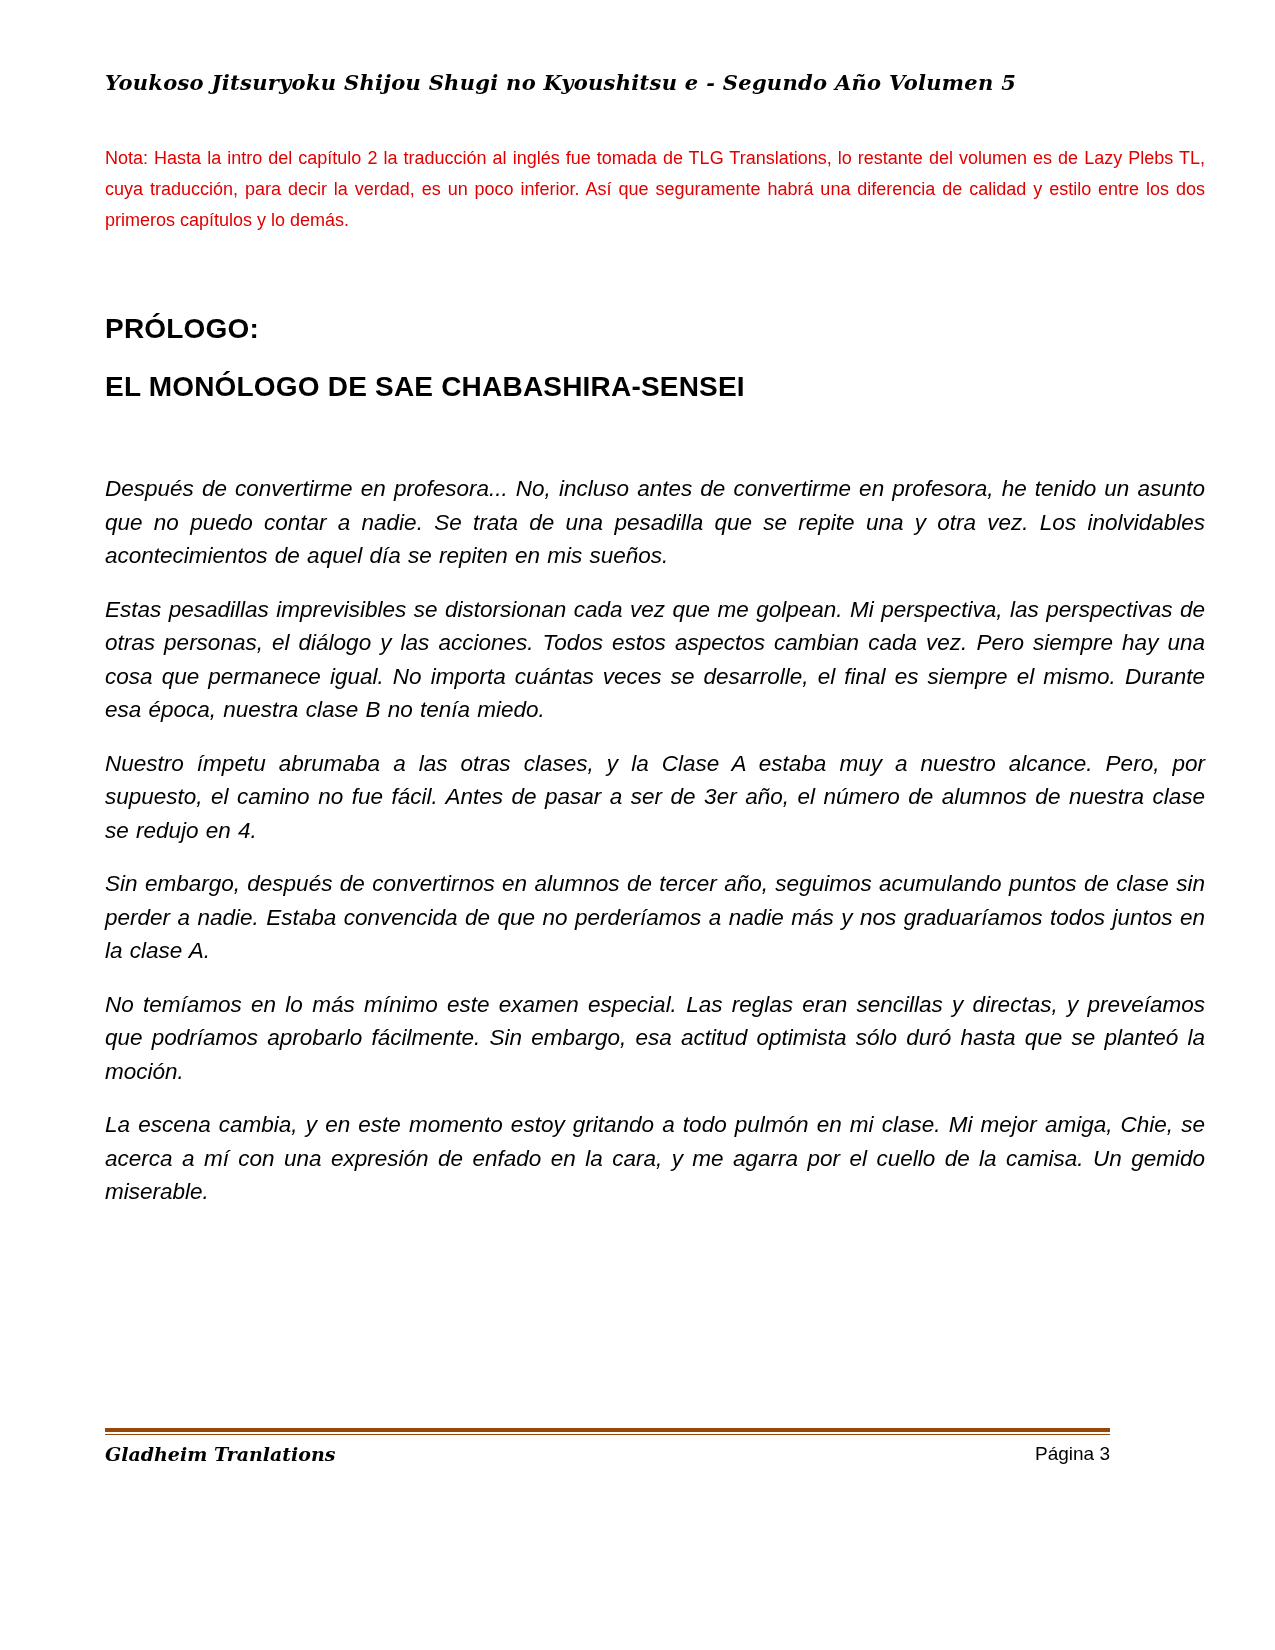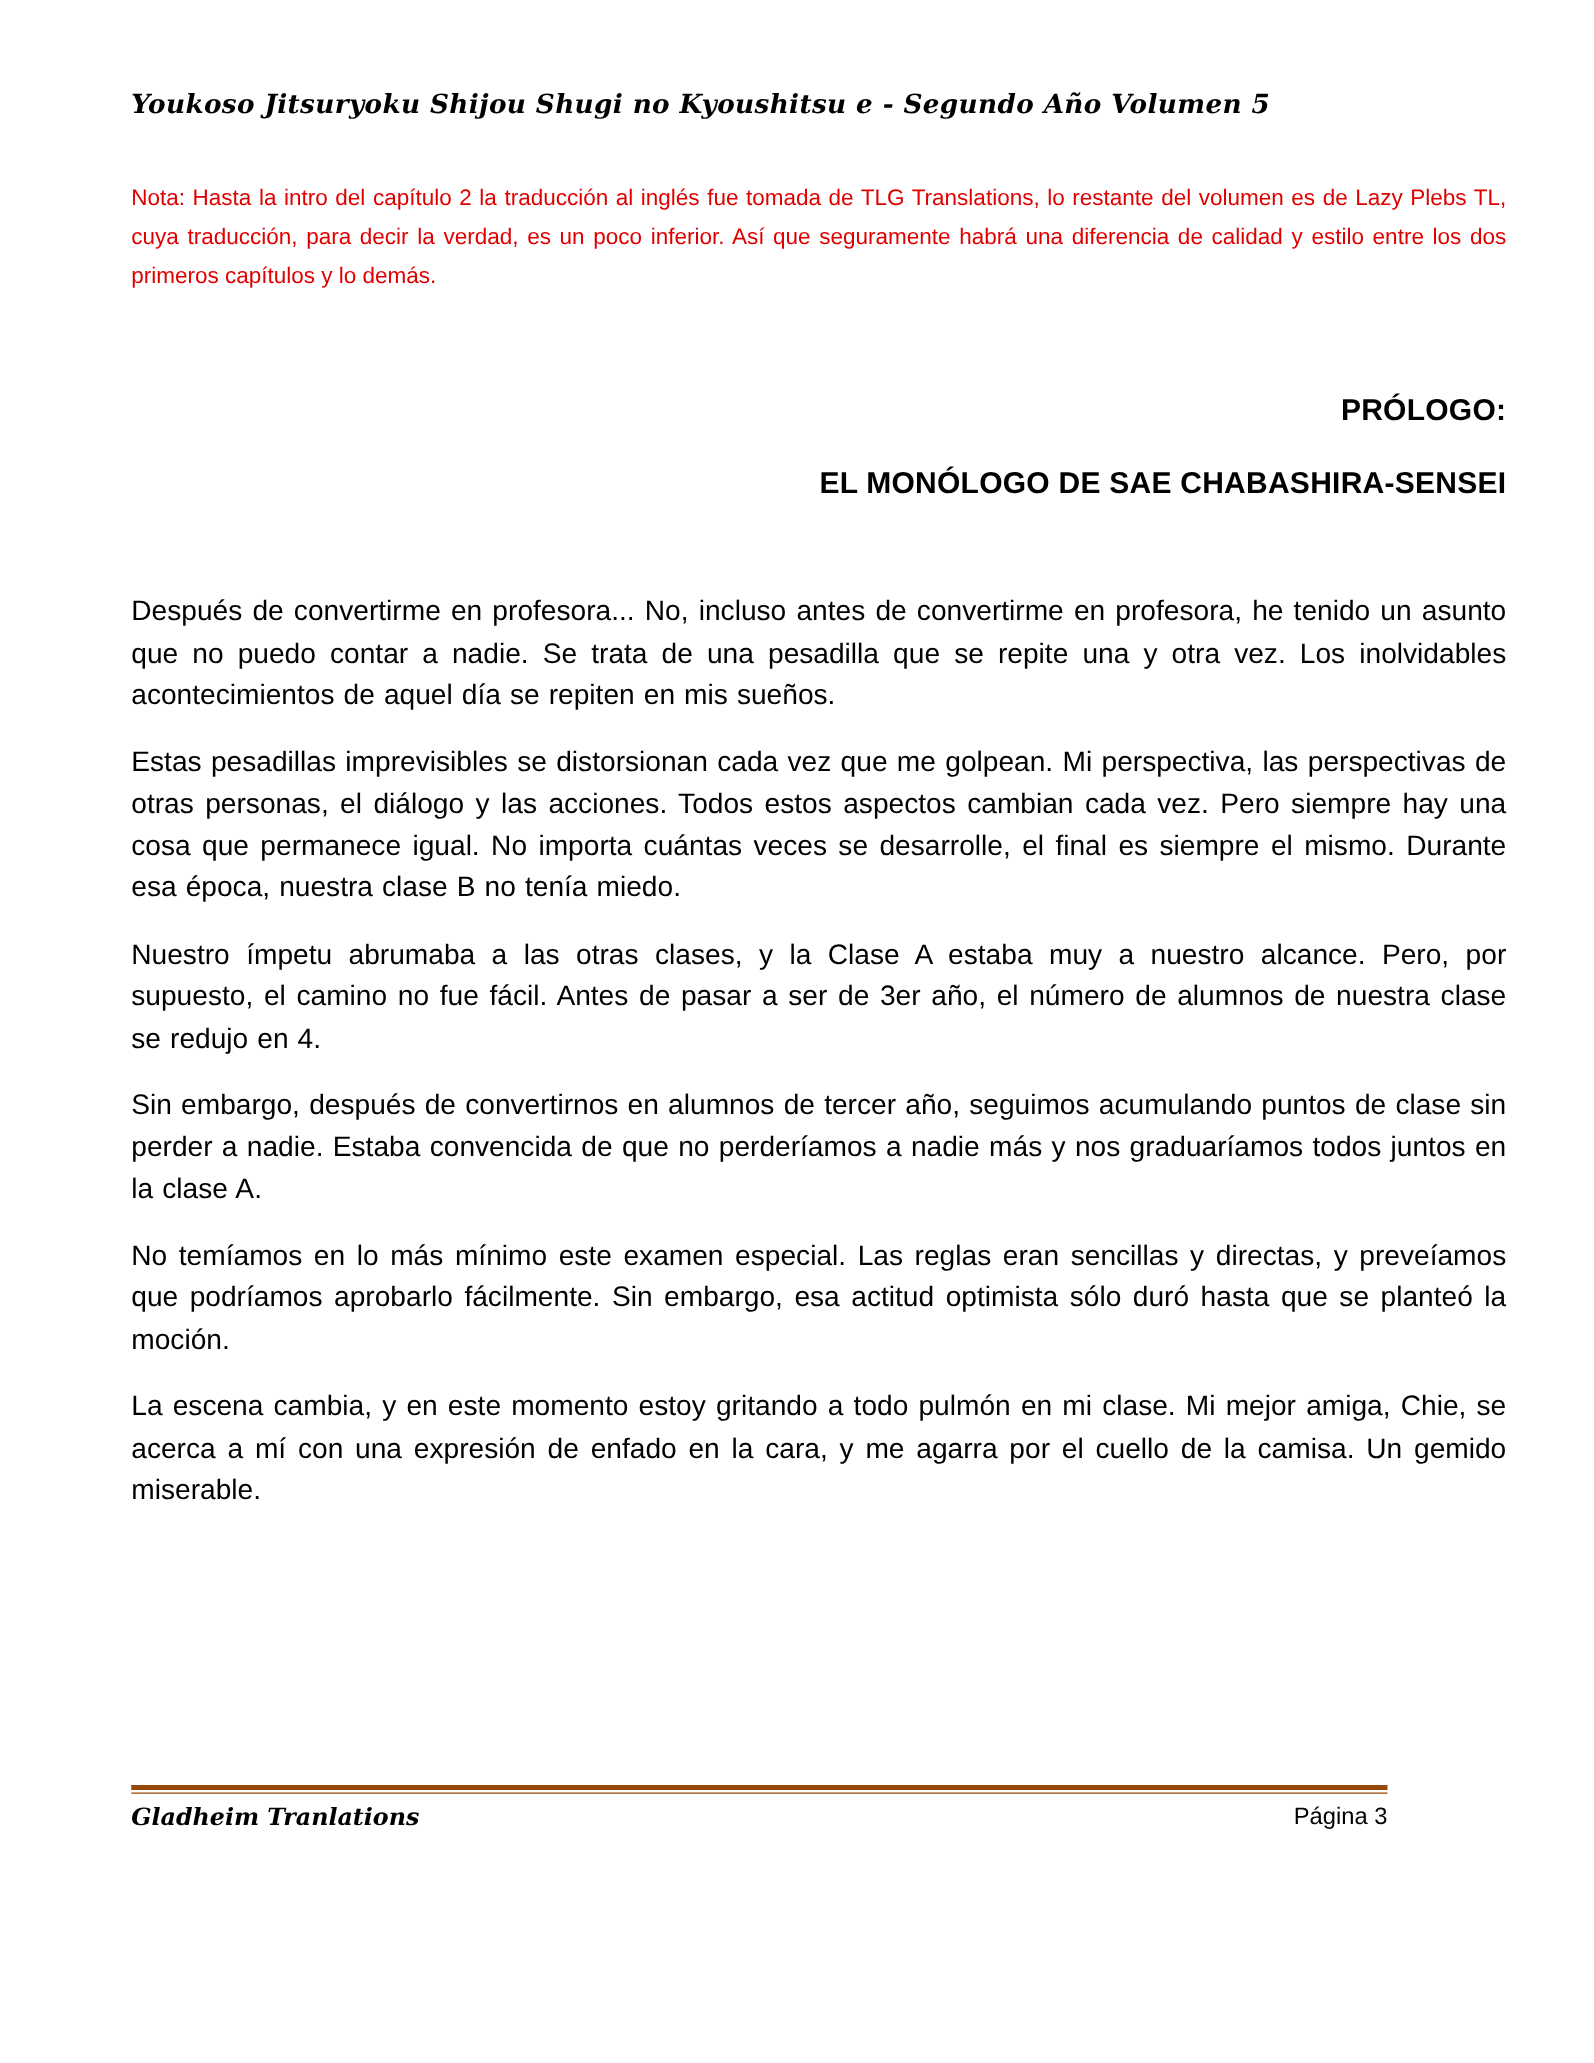--- a/index.html
+++ b/index.html
@@ -29,38 +29,39 @@
   }
   .translator-note {
     margin: 48px 0 0 0;
     color: var(--note-red, #e00000);
     font-size: 18px;
     line-height: 31px;
     text-align: justify;
   }
   .doc-title {
     margin: 78px 0 0 0;
-    text-align: right;
-    font-size: 24px;
+    text-align: left;
+    font-size: 28px;
     font-weight: bold;
     line-height: 30px;
     letter-spacing: 0.2px;
   }
   .doc-title.subtitle {
     margin-top: 28px;
   }
   .body-text {
     margin-top: 70px;
   }
   .body-par {
     margin: 0 0 20px 0;
     font-size: 22.5px;
     line-height: 33.5px;
     text-align: justify;
     word-spacing: 1px;
+    font-style: italic;
   }
   .doc-footer {
     position: absolute;
     left: 105px;
     right: 165px;
     top: 1428px;
   }
   .footer-rule {
     height: 2px;
     border-top: 4px solid var(--rule-brown, #974806);

